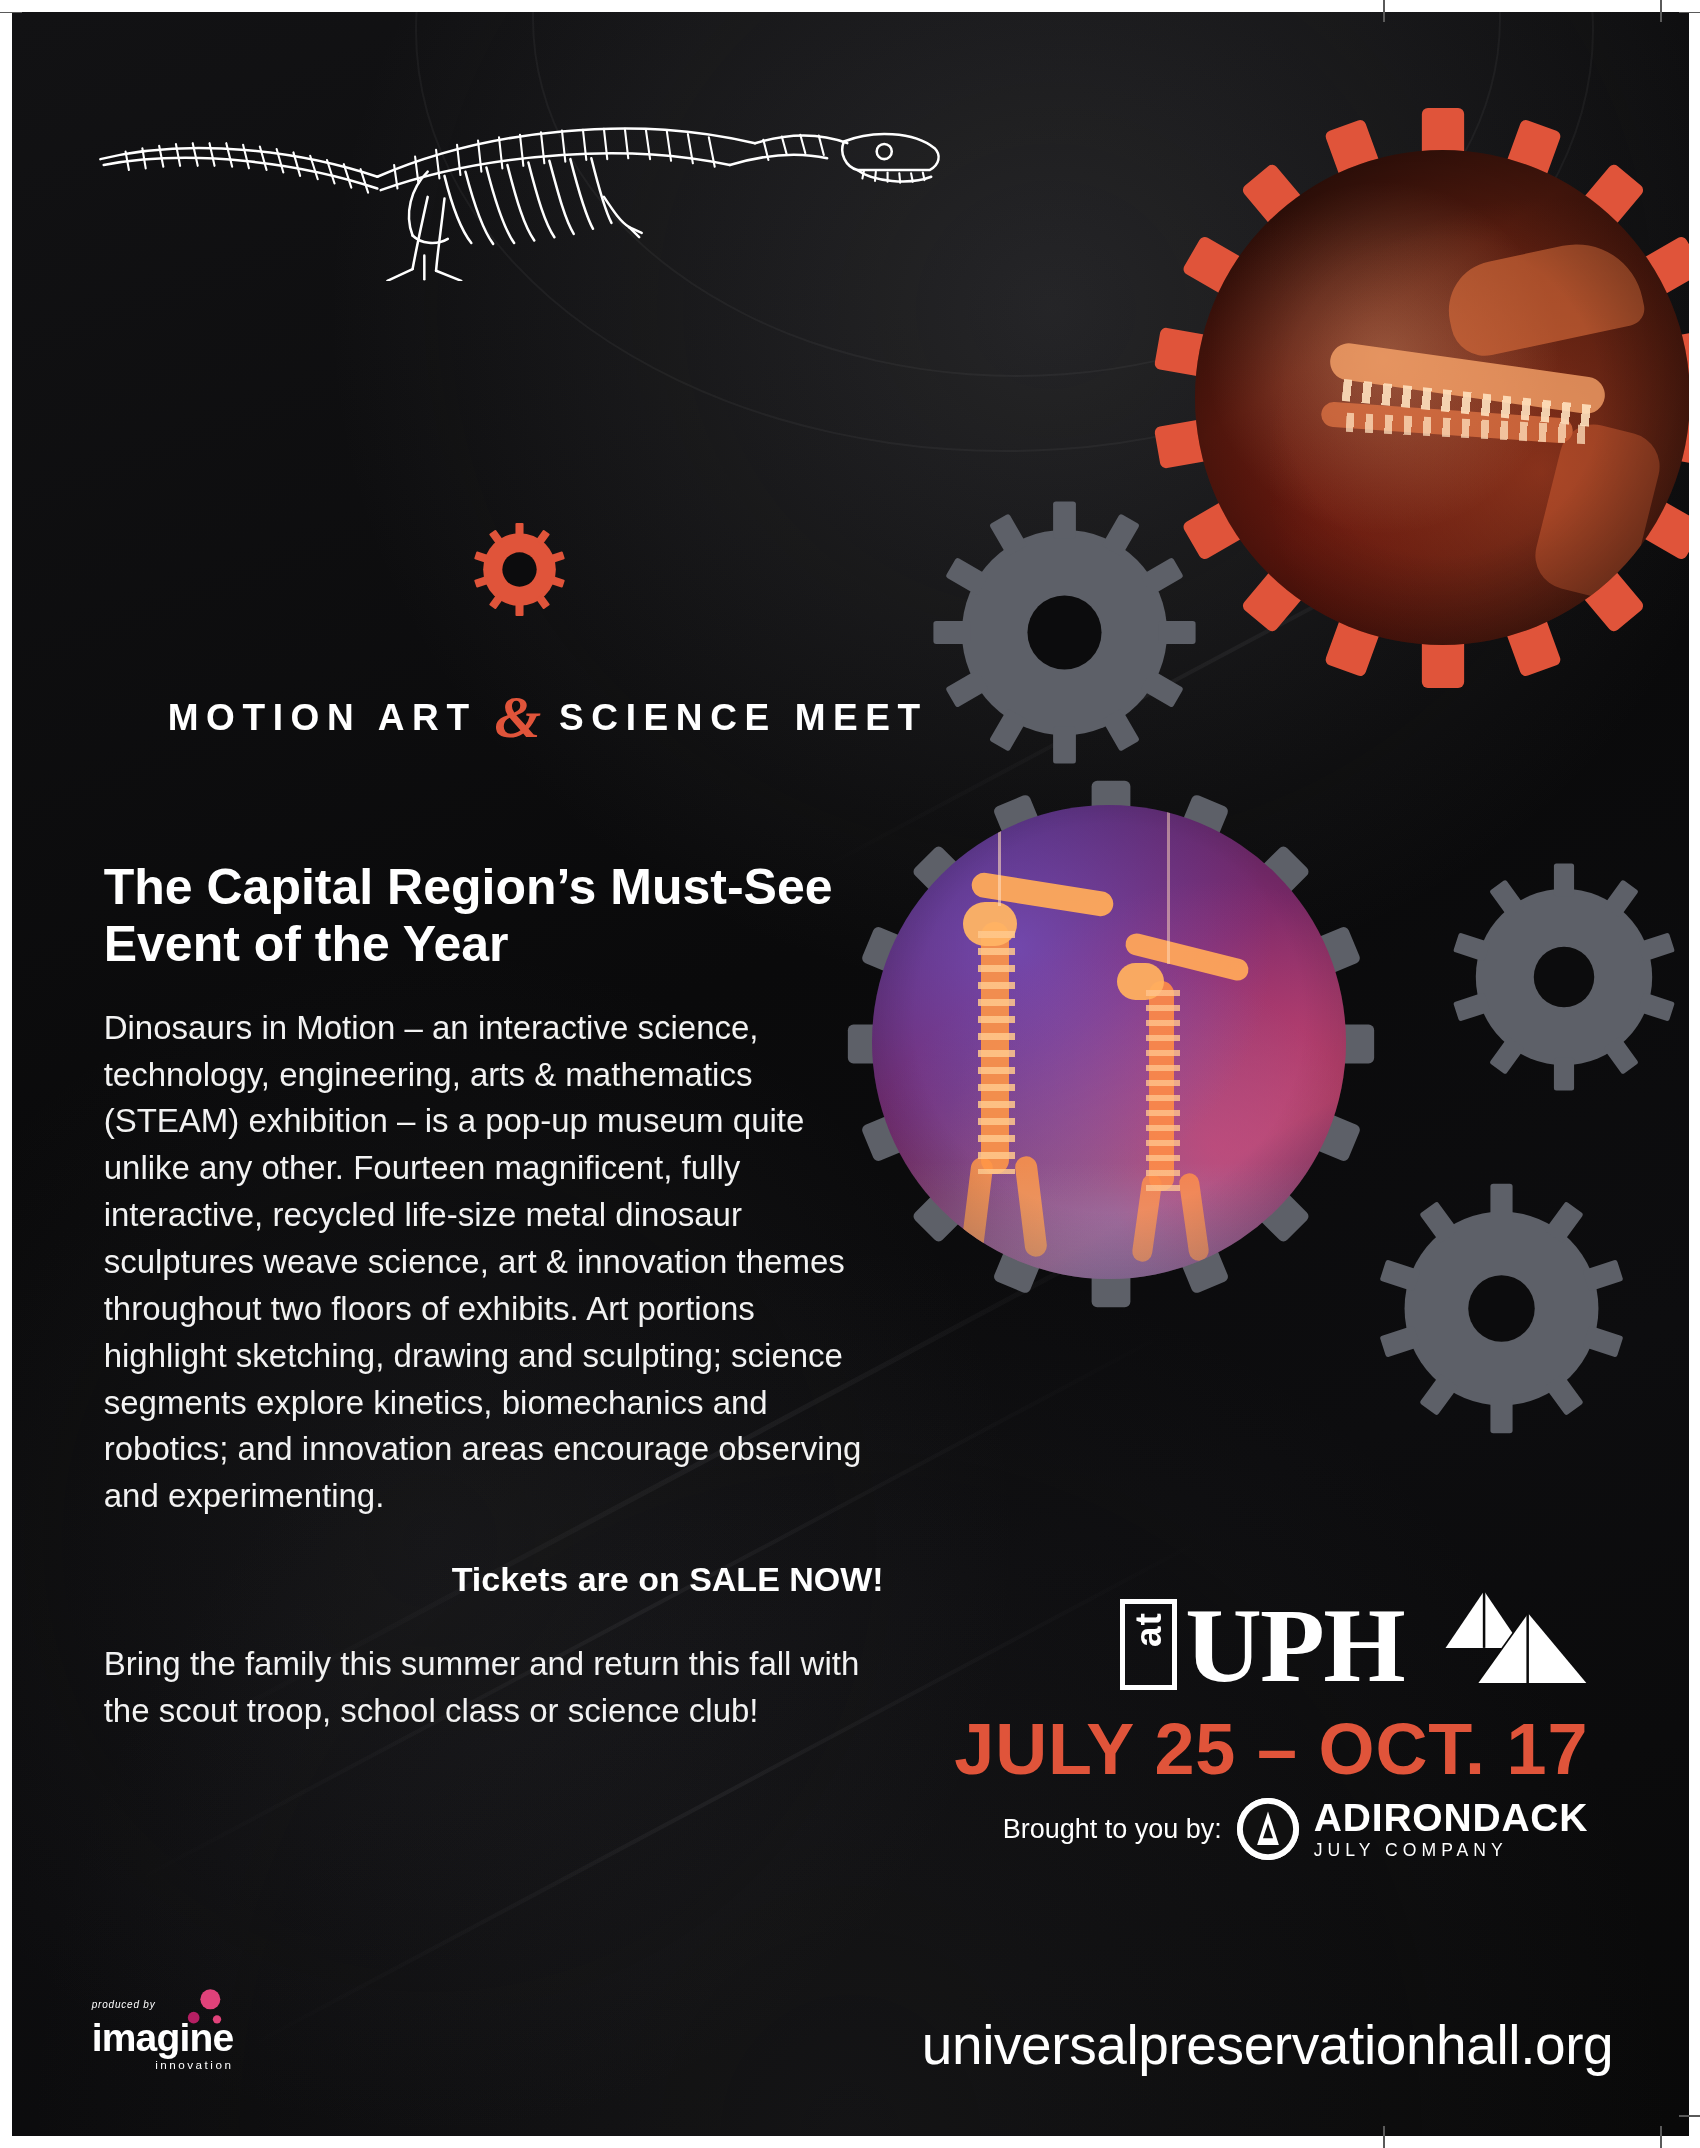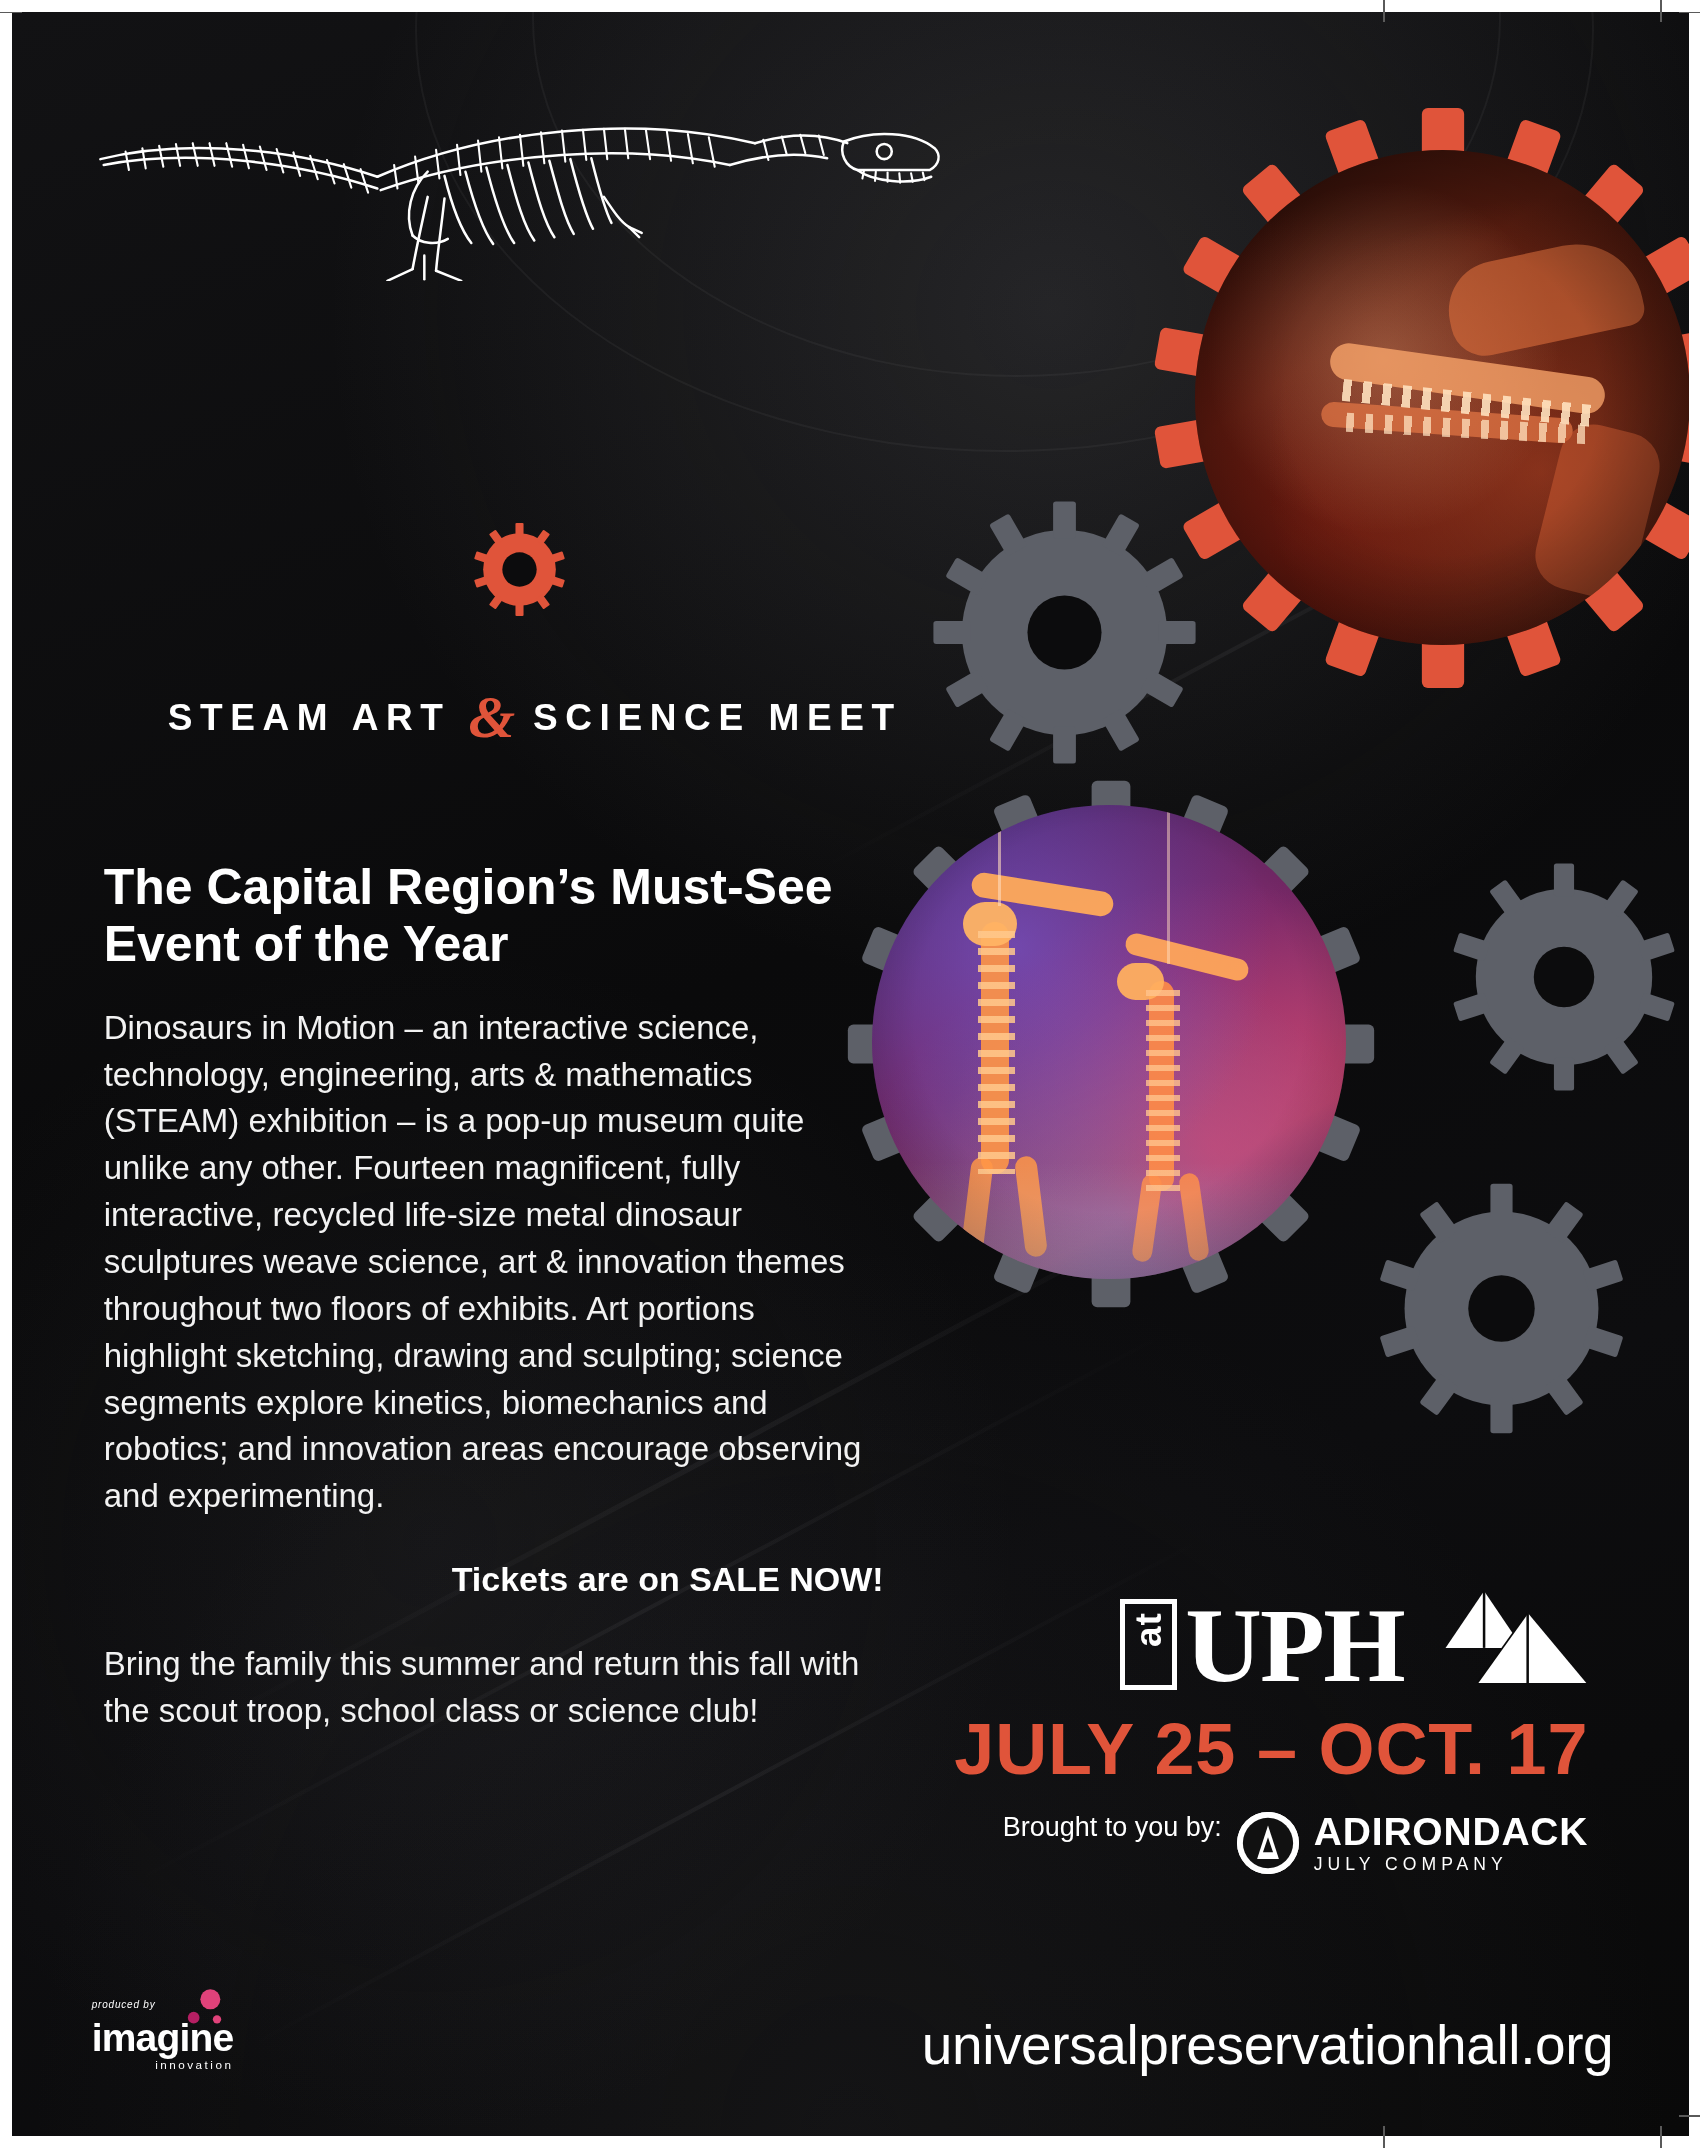--- a/index.html
+++ b/index.html
@@ -212,22 +212,23 @@
   }
   .dates {
     margin-top: 18.5px;
     font-size: 72px;
     font-weight: bold;
     color: #e0543a;
     letter-spacing: 0.8px;
     text-align: right;
   }
   .sponsor-row {
-    margin-top: 22px;
+    margin-top: 8px;
     display: flex;
+    align-items: center;
     justify-content: flex-end;
     gap: 15px;
   }
   .sponsor-label {
     font-size: 27px;
     color: #ffffff;
   }
   .sponsor-badge {
     width: 62px;
     height: 62px;
@@ -563,21 +564,21 @@
           <rect x="92" y="8" width="16" height="26" rx="2" transform="rotate(216 100 100)"></rect>
           <rect x="92" y="8" width="16" height="26" rx="2" transform="rotate(252 100 100)"></rect>
           <rect x="92" y="8" width="16" height="26" rx="2" transform="rotate(288 100 100)"></rect>
           <rect x="92" y="8" width="16" height="26" rx="2" transform="rotate(324 100 100)"></rect>
         </g>
         <circle cx="100" cy="100" r="34" fill="#0c0c0d"></circle>
       </g>
     </svg>
 
     <div class="tagline">
-      <span>STEAM ART</span>
+      <span>MOTION ART</span>
       <span class="amp">&amp;</span>
       <span>SCIENCE MEET</span>
     </div>
 
     <div class="copy">
       <h2>The Capital Region’s Must-See Event of the Year</h2>
       <p class="body">Dinosaurs in Motion – an interactive science, technology, engineering, arts &amp; mathematics (STEAM) exhibition – is a pop-up museum quite unlike any other. Fourteen magnificent, fully interactive, recycled life-size metal dinosaur sculptures weave science, art &amp; innovation themes throughout two floors of exhibits. Art portions highlight sketching, drawing and sculpting; science segments explore kinetics, biomechanics and robotics; and innovation areas encourage observing and experimenting.</p>
       <p class="tickets">Tickets are on SALE NOW!</p>
       <p class="closing">Bring the family this summer and return this fall with the scout troop, school class or science club!</p>
     </div>

